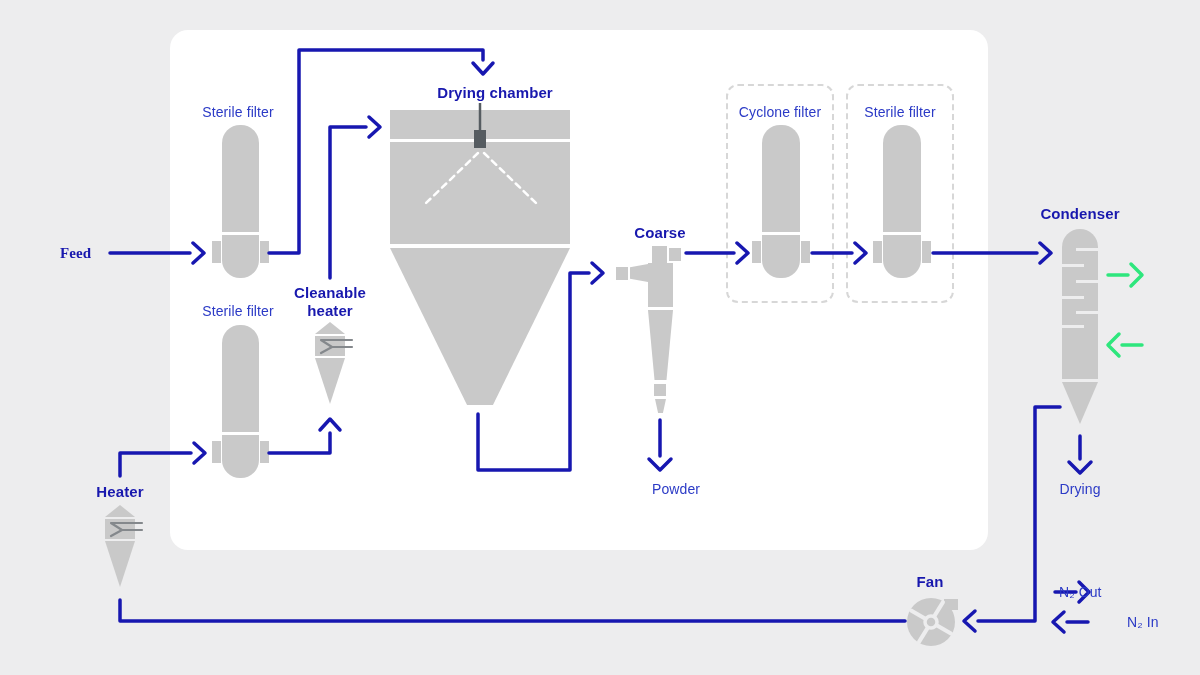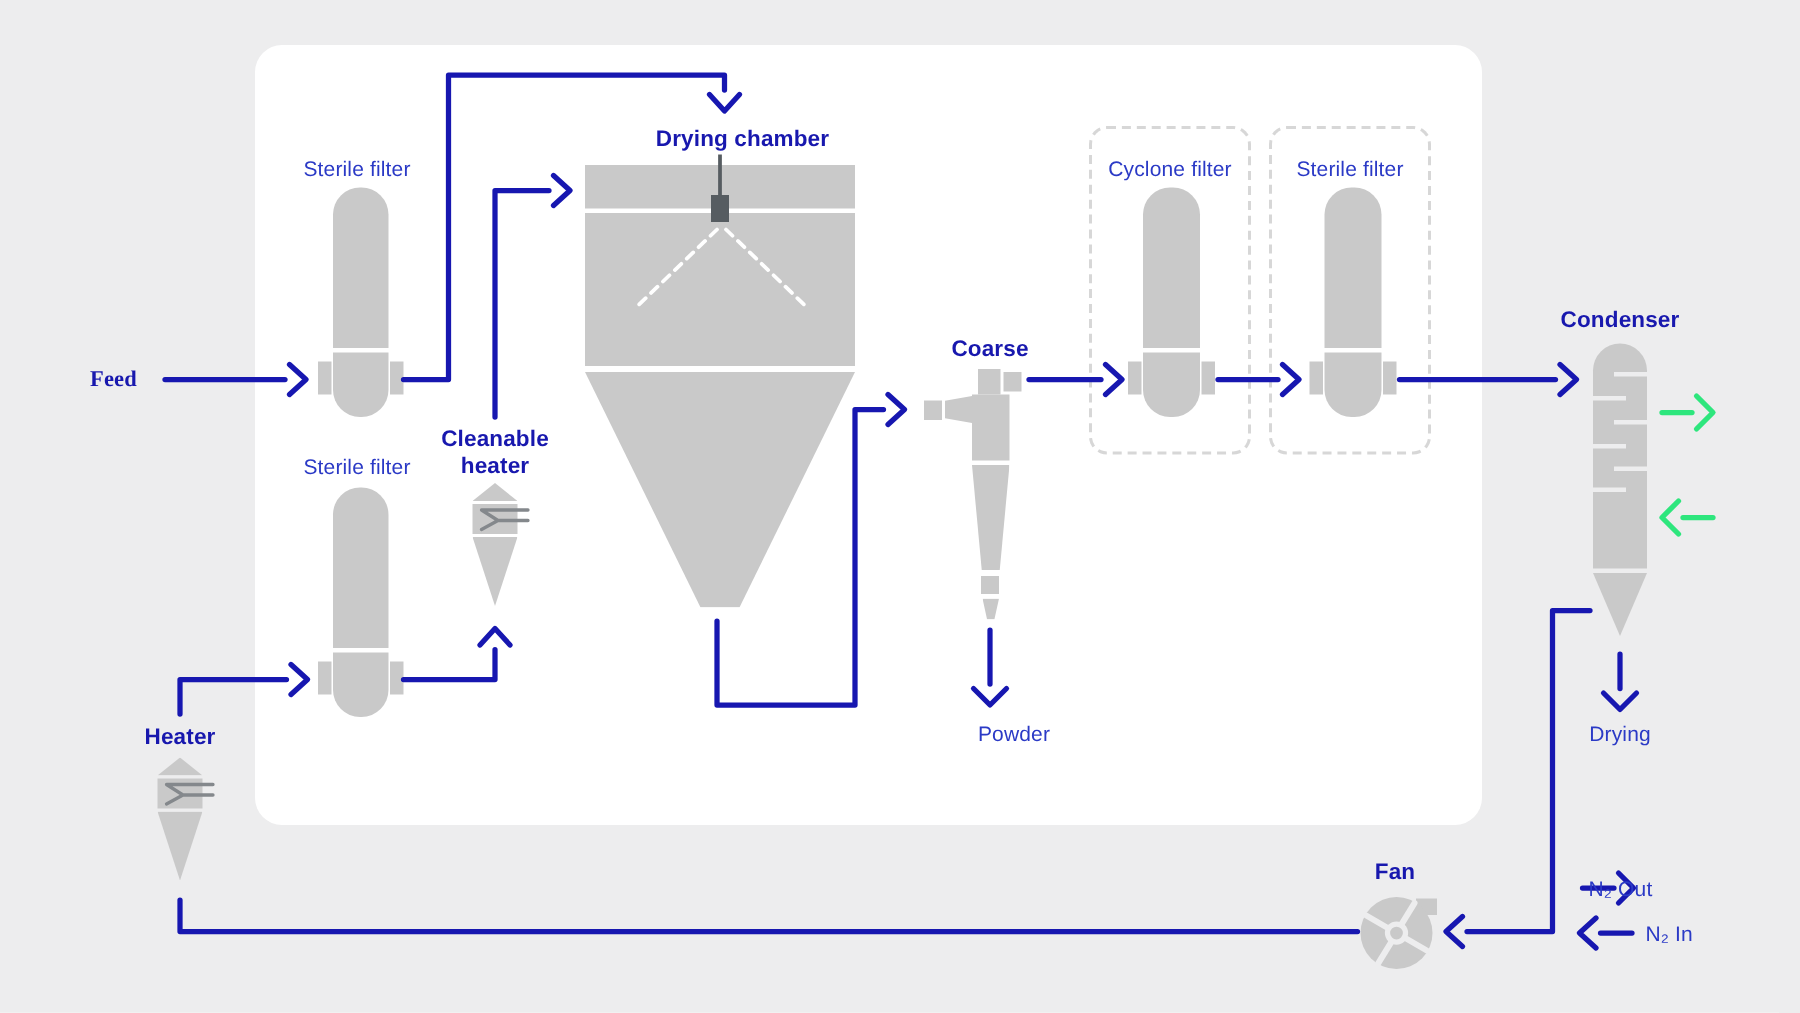--- a/index.html
+++ b/index.html
@@ -163,15 +163,15 @@
   <div class="lbl" style="left:238px;top:311px;">Sterile filter</div>
   <div class="lbl b" style="left:120px;top:492px;">Heater</div>
   <div class="lbl b" style="left:660px;top:233px;">Coarse</div>
   <div class="lbl" style="left:676px;top:489px;">Powder</div>
   <div class="lbl" style="left:780px;top:112px;">Cyclone filter</div>
   <div class="lbl" style="left:900px;top:112px;">Sterile filter</div>
   <div class="lbl b" style="left:1080px;top:214px;">Condenser</div>
   <div class="lbl" style="left:1080px;top:489px;">Drying</div>
   <div class="lbl b" style="left:930px;top:582px;">Fan</div>
   <div class="lbl anchor-left" style="left:1059px;top:592px;">N₂ Out</div>
-  <div class="lbl anchor-left" style="left:1097px;top:622px;">N₂ In</div>
+  <div class="lbl anchor-left" style="left:1127px;top:622px;">N₂ In</div>
 
 </div>
 
 </body></html>

